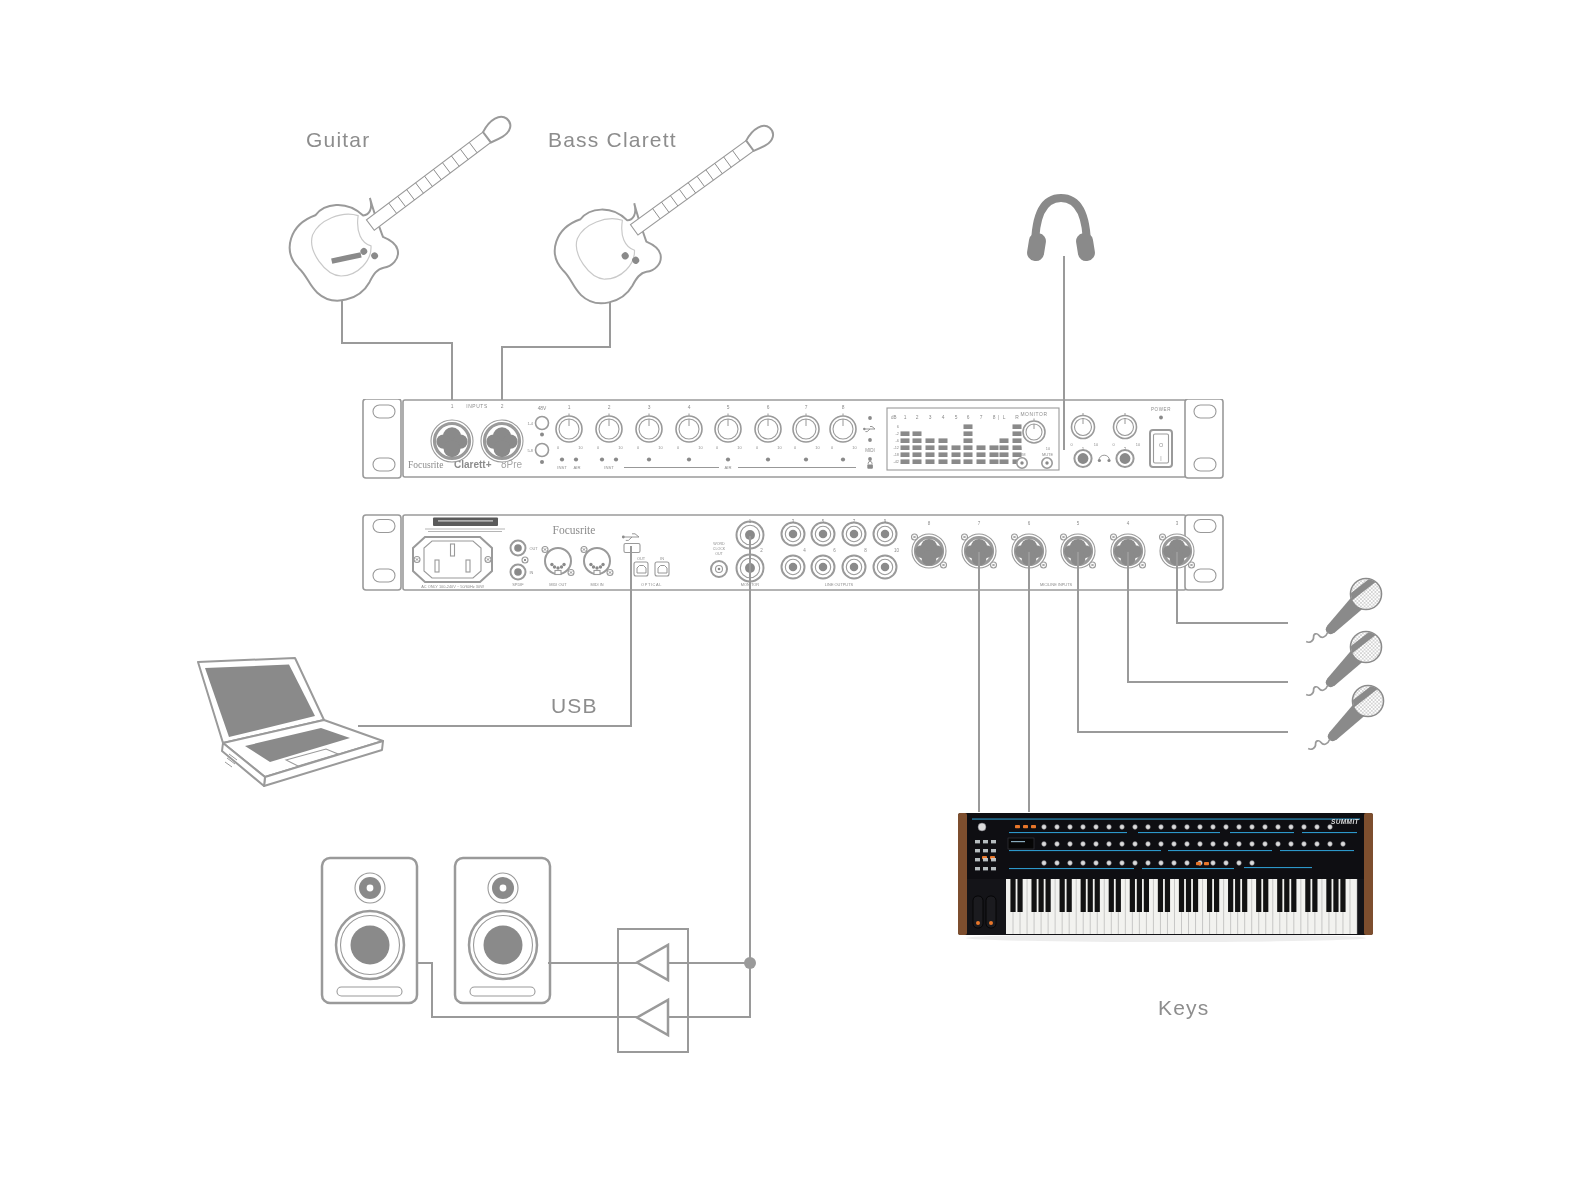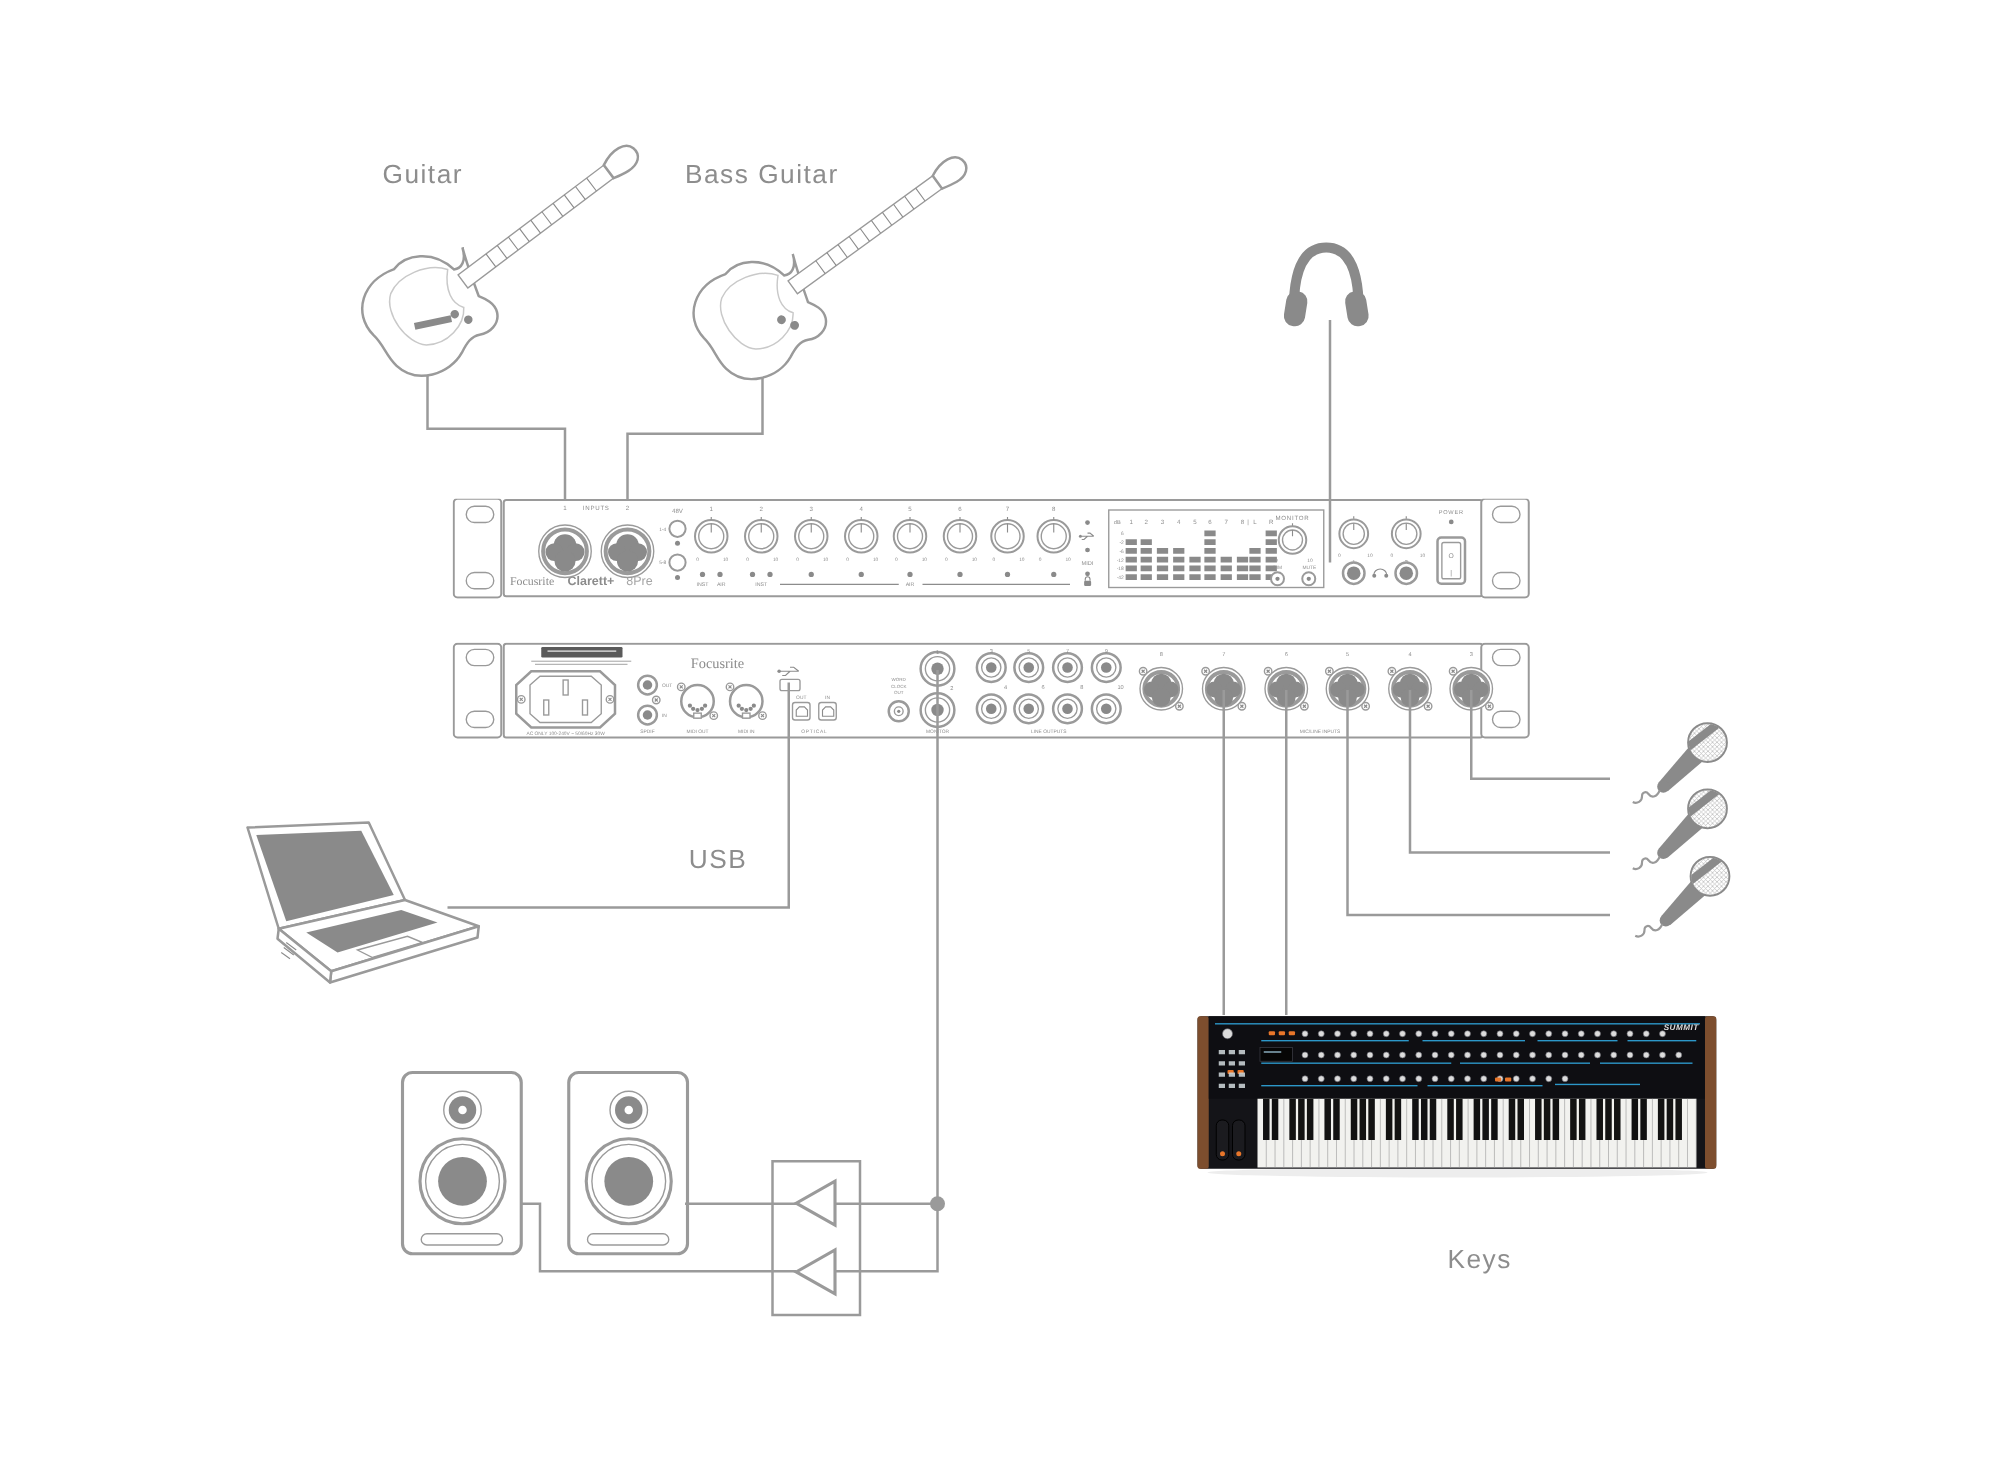--- a/index.html
+++ b/index.html
@@ -28,22 +28,22 @@
   .cable{stroke:#9a9a9a;stroke-width:2;fill:none;}
   .thin2{stroke-width:1.7;}
   .summit{font-size:6.5px;font-weight:bold;font-style:italic;fill:#dcdcdc;letter-spacing:.4px;text-anchor:end;}
 </style>
 </head>
 <body>
 
 <div id="canvas">
 
   <div class="lbl" style="left:306px;top:128px">Guitar</div>
-  <div class="lbl" style="left:548px;top:128px">Bass Guitar</div>
-  <div class="lbl" style="left:551px;top:676px">USB</div>
+  <div class="lbl" style="left:548px;top:128px">Bass Clarett</div>
+  <div class="lbl" style="left:551px;top:694px">USB</div>
   <div class="lbl" style="left:1158px;top:996px">Keys</div>
 
   <svg class="dev z1" style="left:362px;top:399px" width="862" height="80" viewBox="0 0 862 80">
     <rect x="1" y="0" width="38" height="79" rx="3" class="ring"></rect>
     <rect x="11" y="6" width="22" height="13" rx="6.5" class="ring thin"></rect>
     <rect x="11" y="59" width="22" height="13" rx="6.5" class="ring thin"></rect>
     <rect x="41" y="1" width="783" height="77" rx="2" class="ring"></rect>
     <rect x="823" y="0" width="38" height="79" rx="3" class="ring"></rect>
     <rect x="832" y="6" width="22" height="13" rx="6.5" class="ring thin"></rect>
     <rect x="832" y="59" width="22" height="13" rx="6.5" class="ring thin"></rect>

